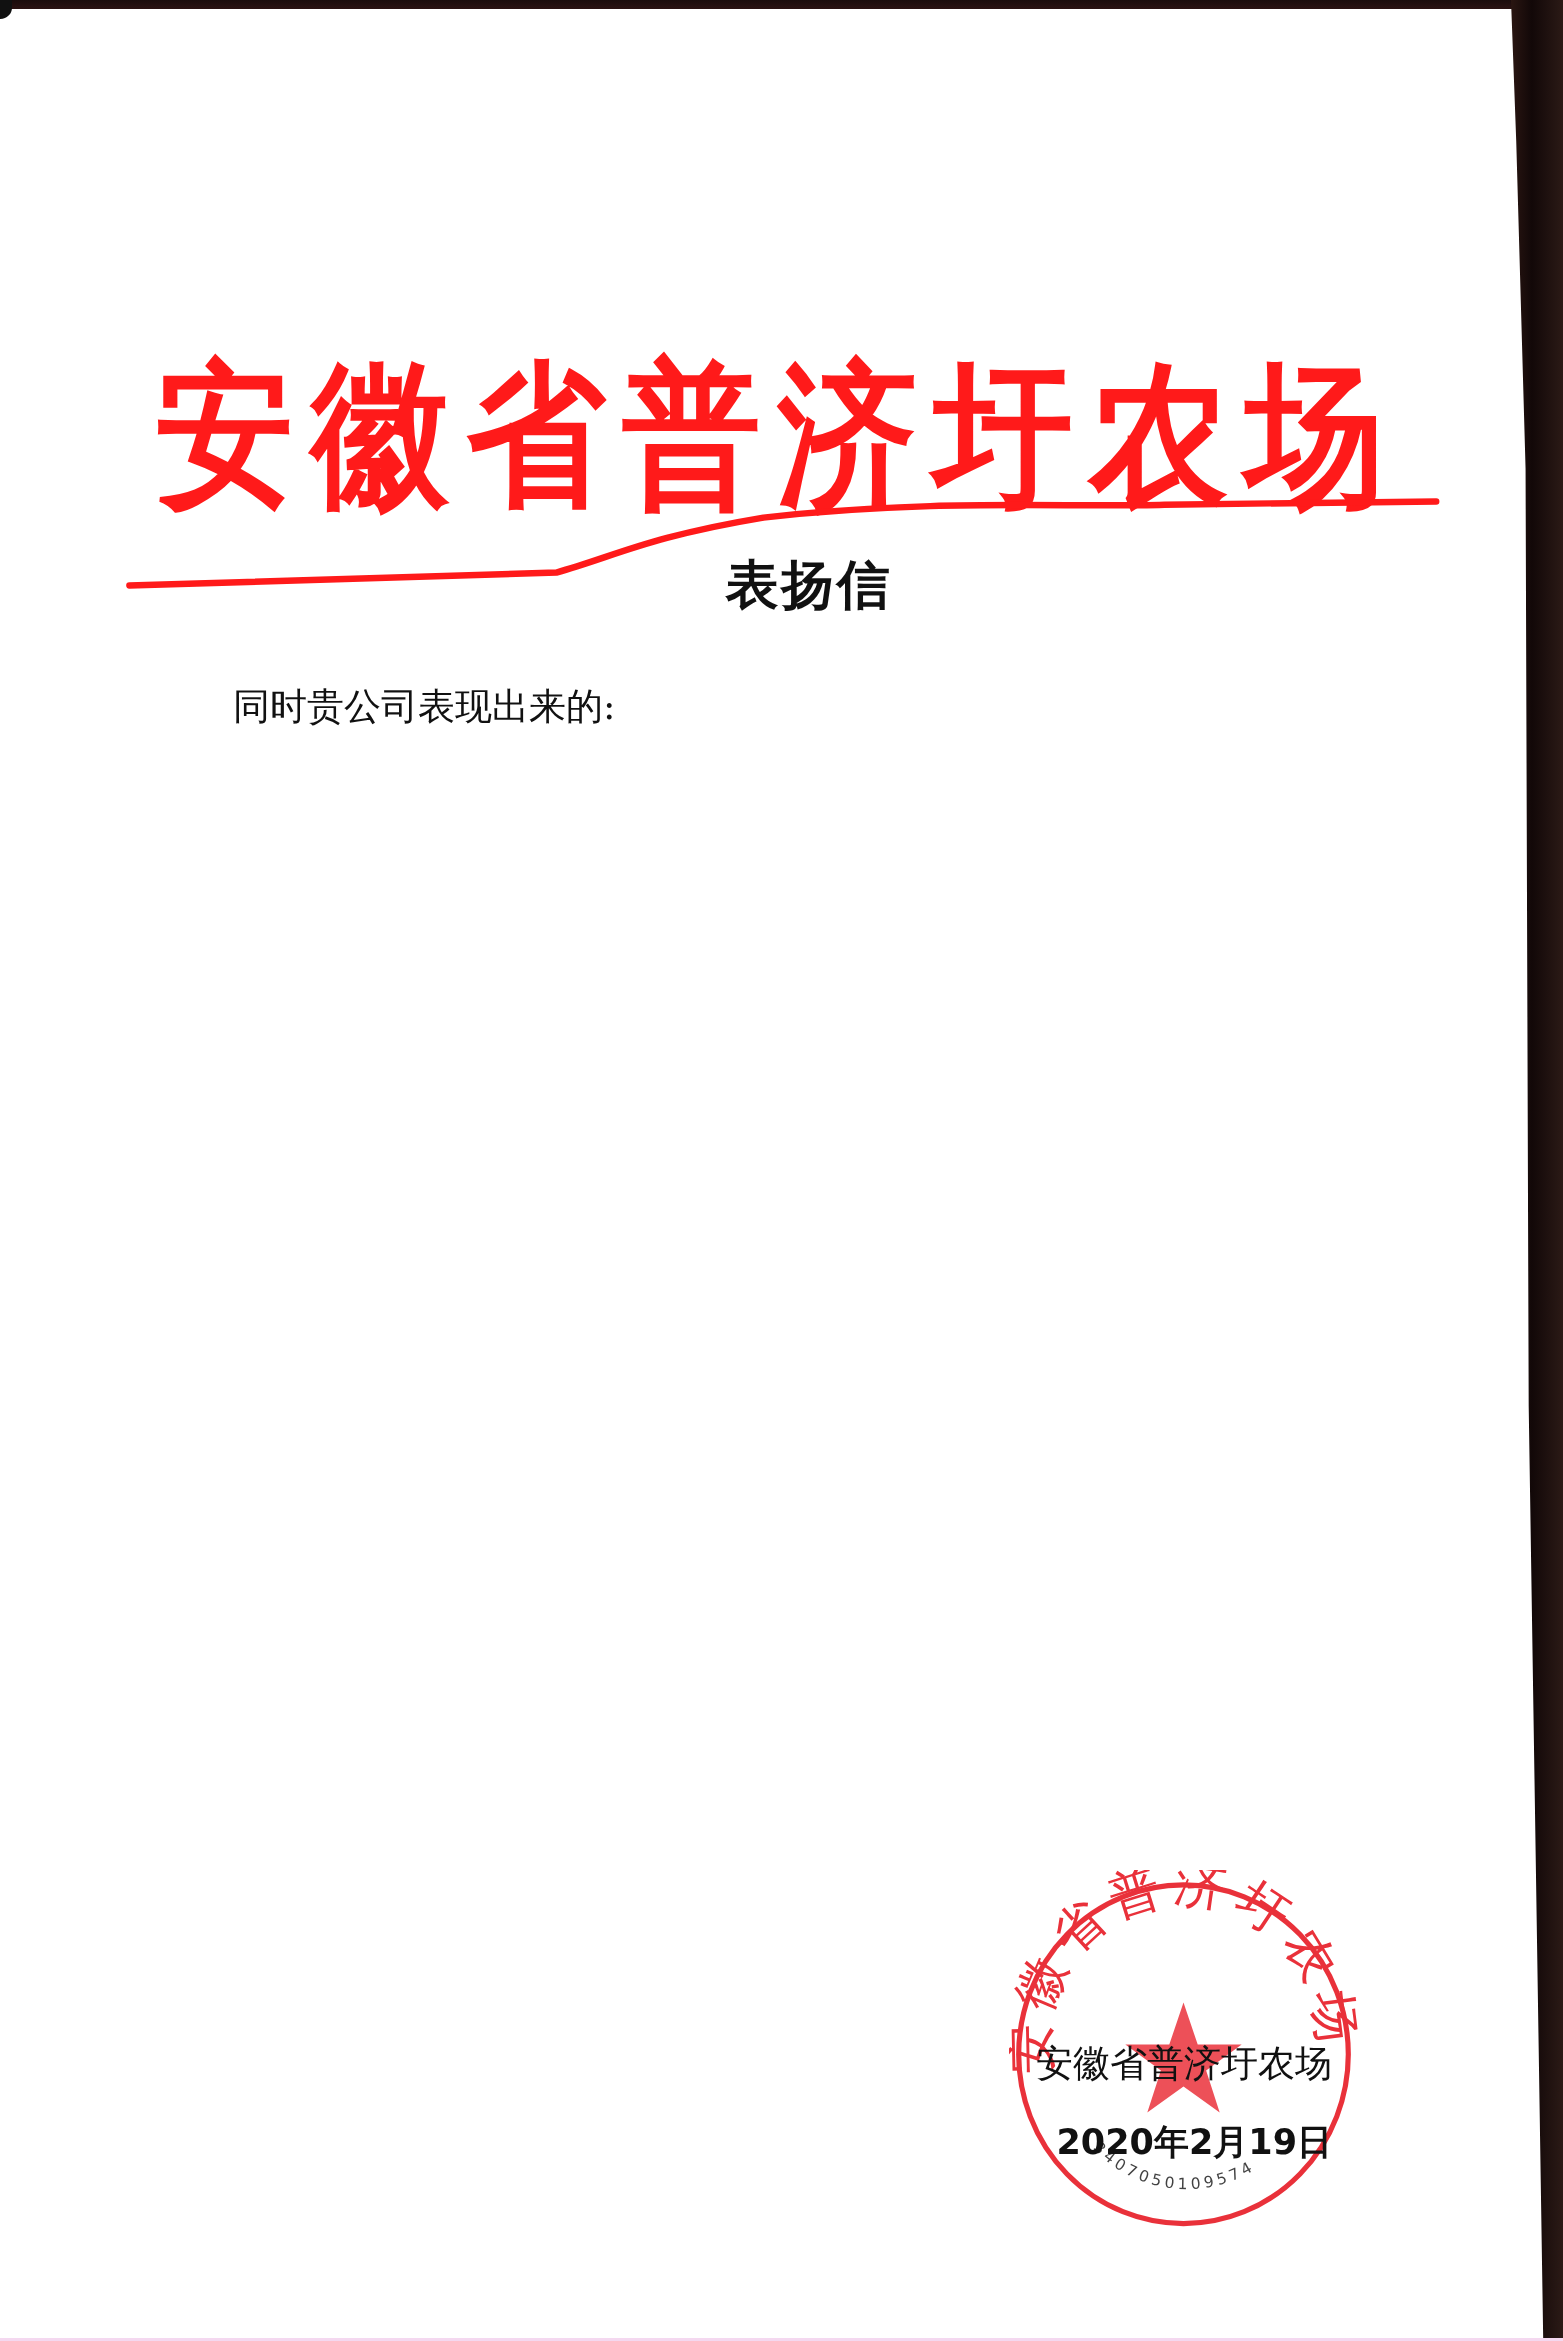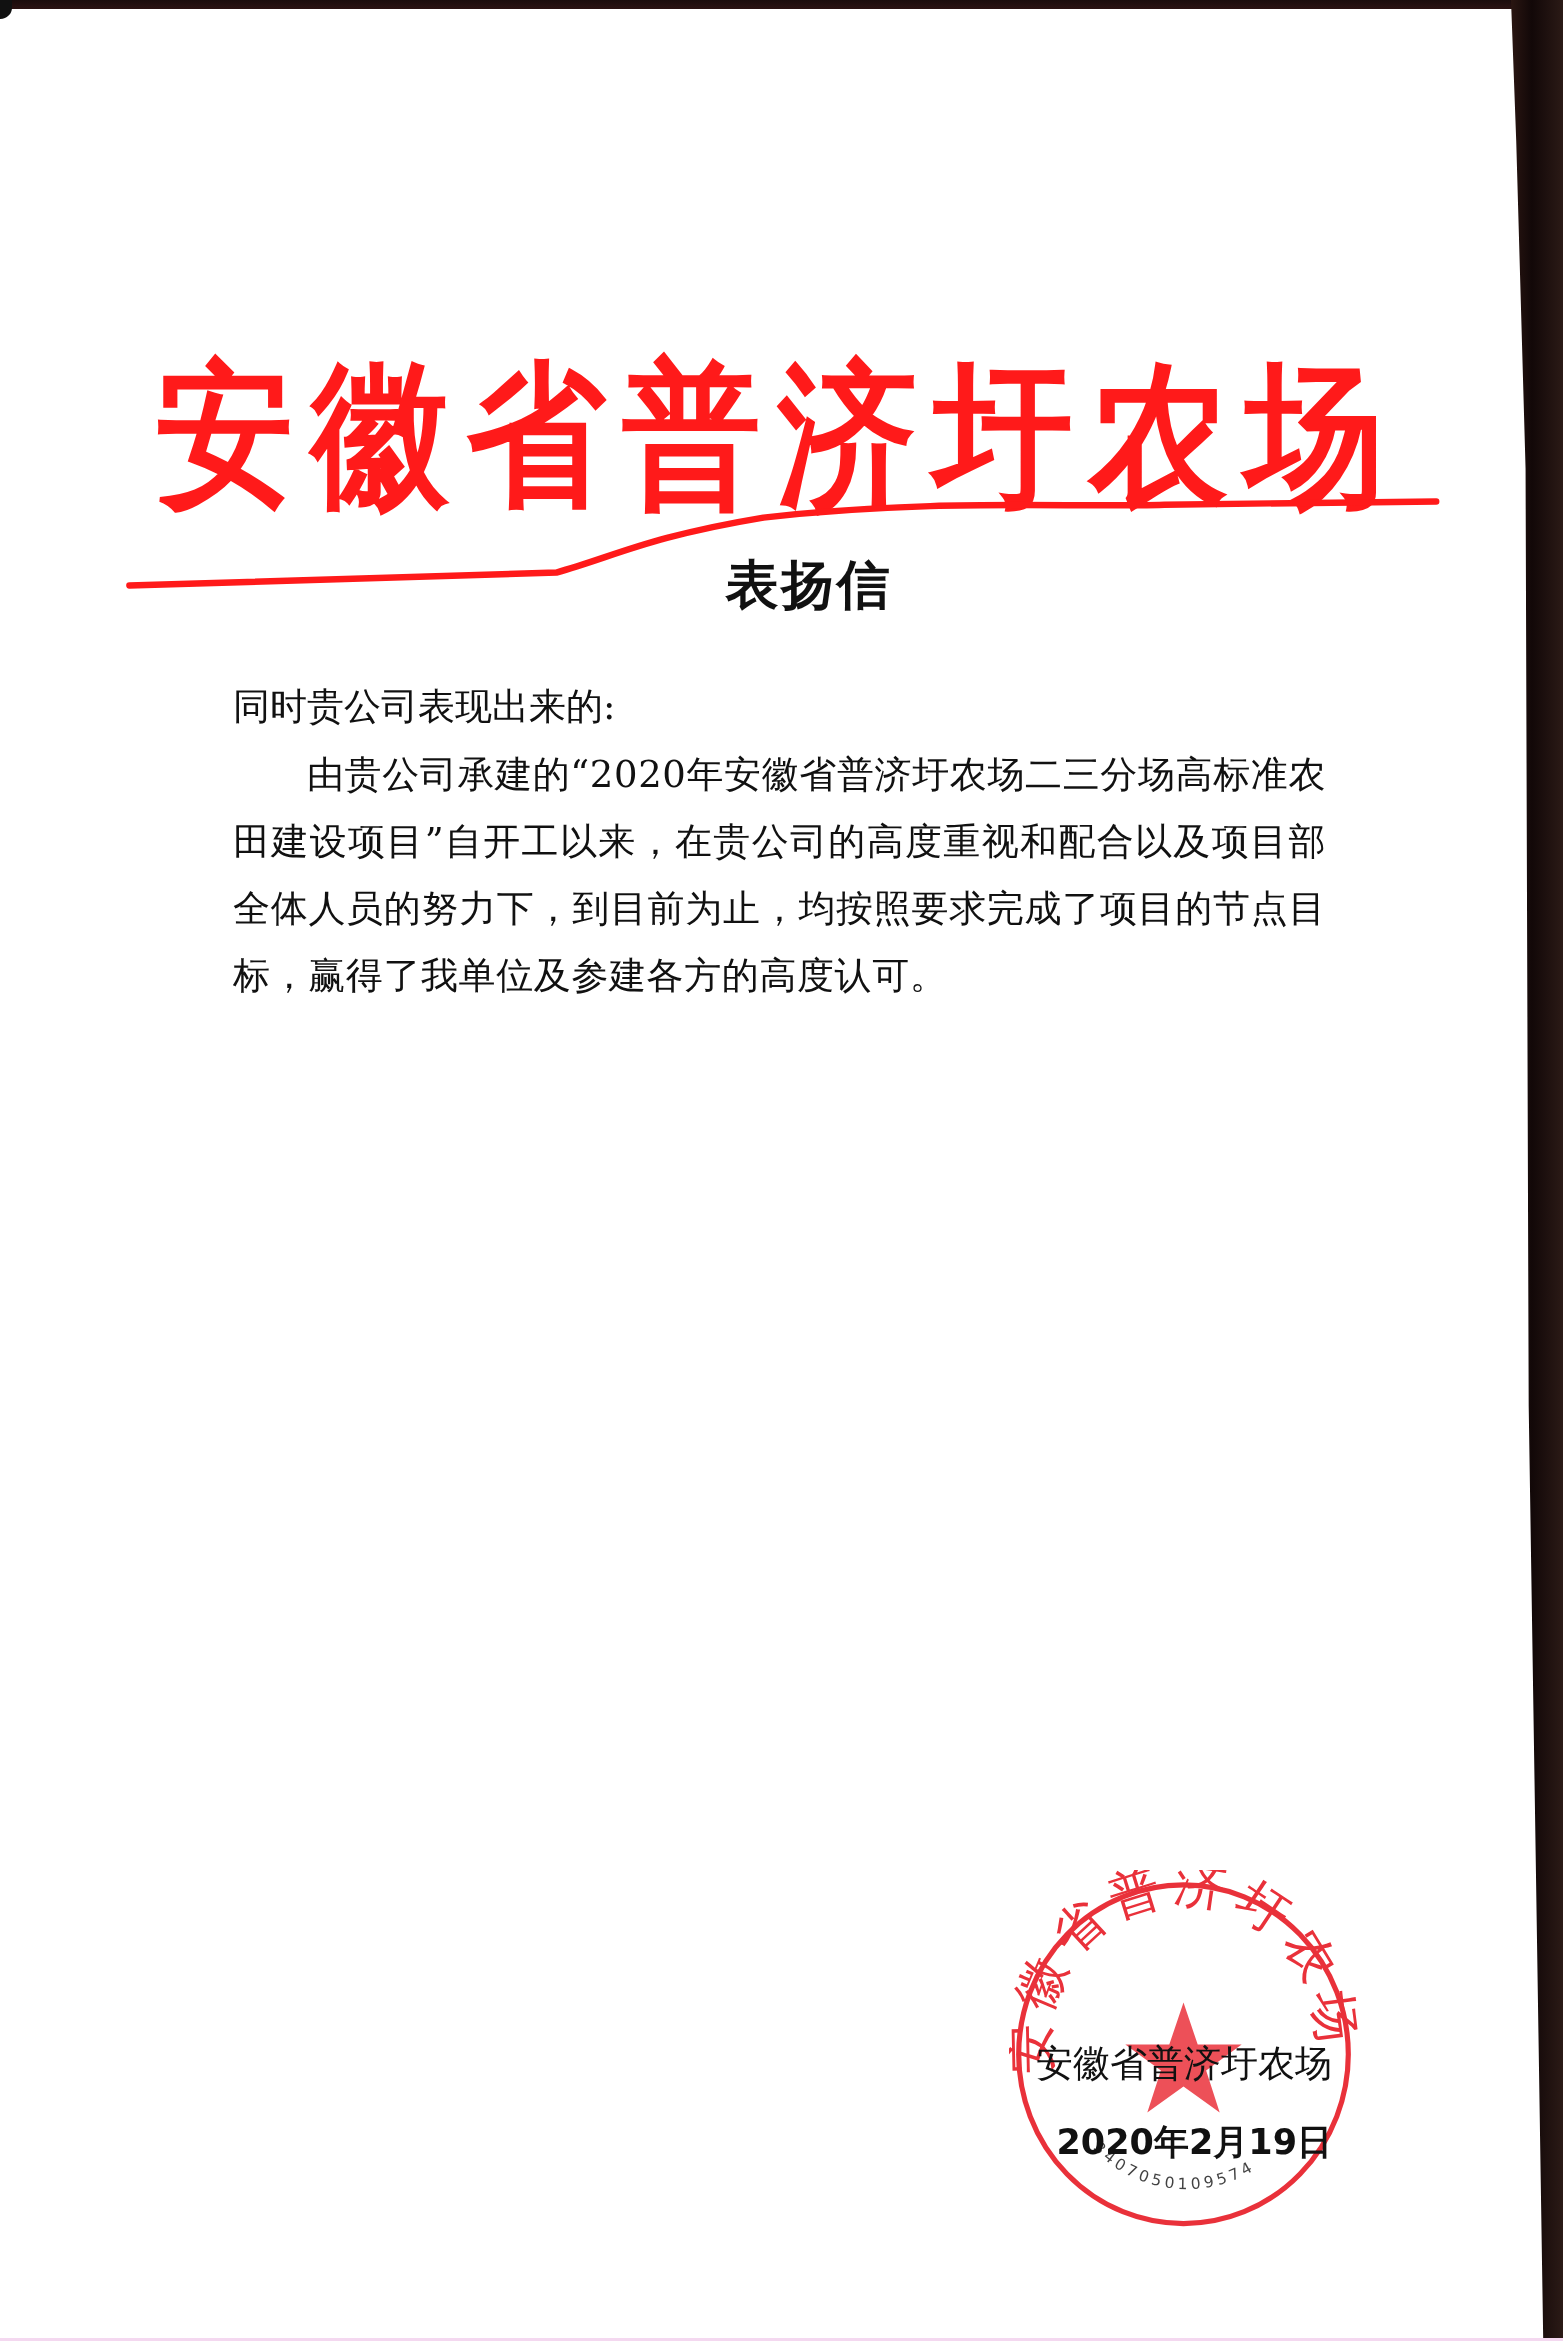--- a/index.html
+++ b/index.html
@@ -83,21 +83,20 @@
 </div>
 
 <svg class="redline" viewBox="0 0 2416 3620" xmlns="http://www.w3.org/2000/svg">
   <path d="M200 905 L860 885 C950 860 1000 830 1180 800 C1450 770 1650 785 1800 780 L2220 775" stroke="#ff1a1a" stroke-width="10" fill="none" stroke-linecap="round"></path>
 </svg>
 
 <div class="title">表扬信</div>
 
 <div class="body-text">
   <p class="salutation">同时贵公司表现出来的:</p>
-  <p class="para">由贵公司承建的“2020年安徽省普济圩农场二三分场高标准农田建设项目”自开工以来，在贵公司的高度重视和配合以及项目部全体人员的努力下，到目前为止，均按照要求完成了项目的节点目标，赢得了我单位及参建各方的高度认可。</p>
 </div>
 
 <svg class="stamp" viewBox="0 0 540 560" xmlns="http://www.w3.org/2000/svg">
   <defs>
     <path id="ringPath" d="M70 330 A210 215 0 1 1 470 330"></path>
     <path id="serialPath" d="M120 420 A200 200 0 0 0 430 420"></path>
   </defs>
   <ellipse cx="270" cy="285" rx="255" ry="262" fill="none" stroke="#e8202a" stroke-width="8"></ellipse>
   <text font-size="78" fill="#e8202a" font-family="DejaVu Serif, serif" letter-spacing="14">
     <textPath href="#ringPath" startOffset="2%">安徽省普济圩农场</textPath>

